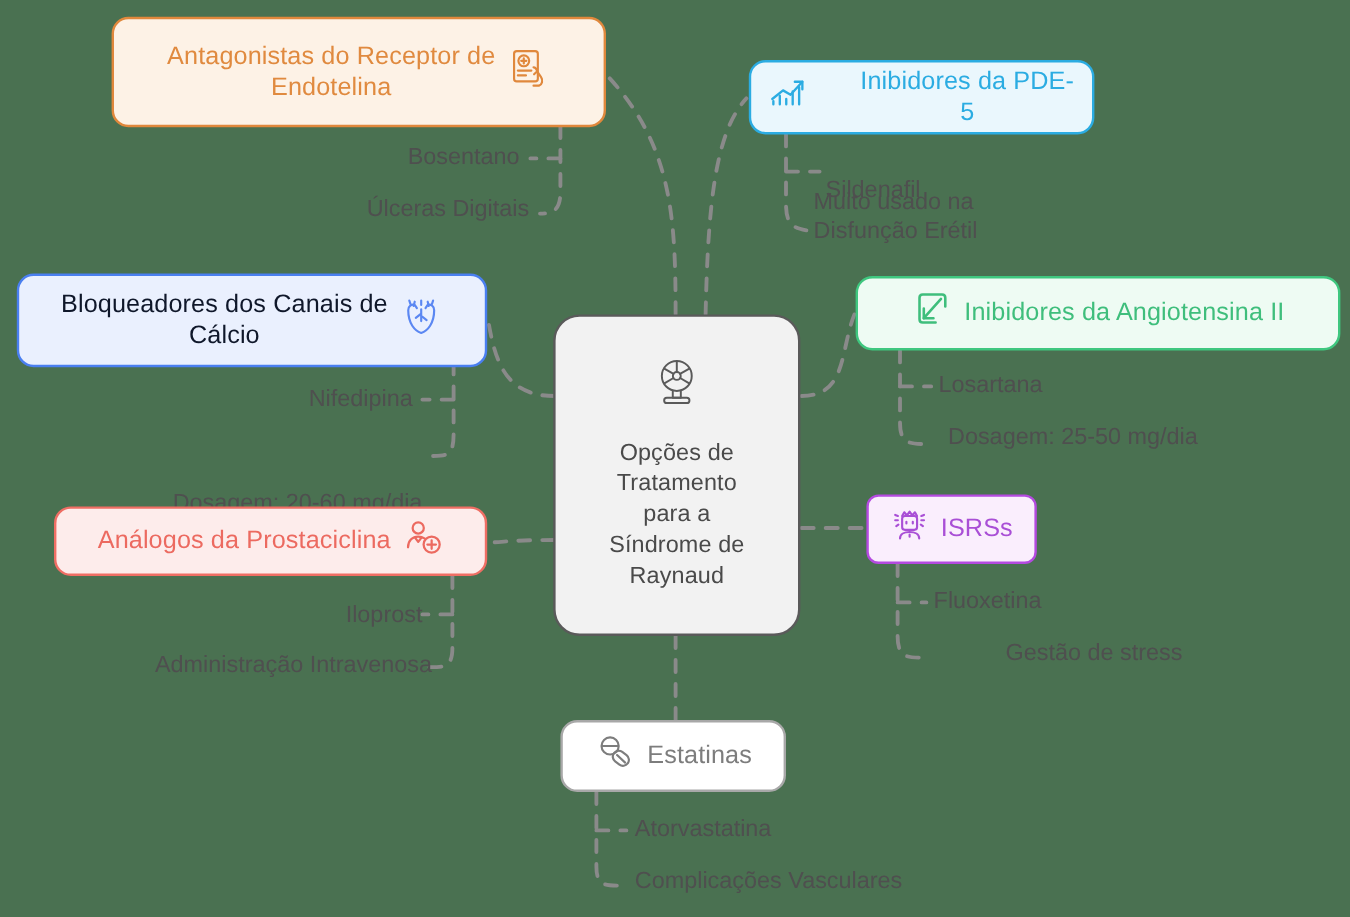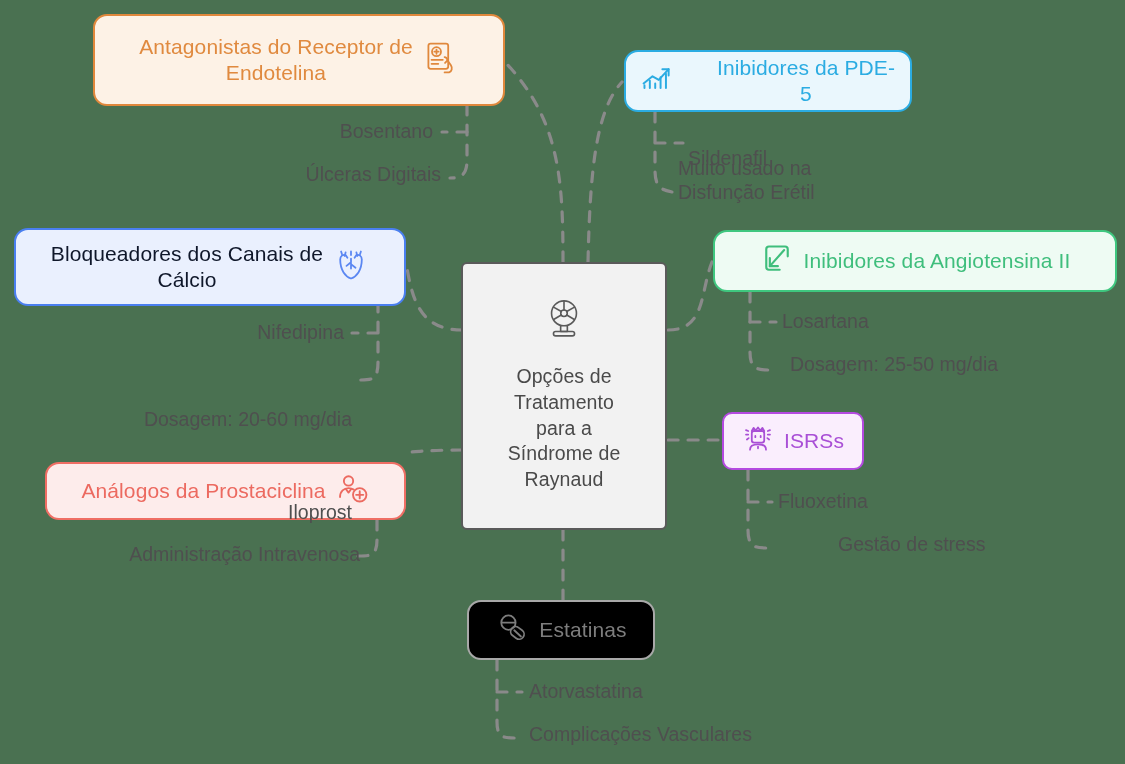--- a/index.html
+++ b/index.html
@@ -52,21 +52,21 @@
   }
   .node .icon {
     flex: 0 0 auto;
     display: block;
   }
 
   
   #center-node {
     flex-direction: column;
     gap: 16px;
-    border-radius: 6px;
+    border-radius: 22px;
     padding: 18px 14px 20px;
   }
   #center-node .label {
     font-size: 19.5px;
     line-height: 1.32;
     color: #4a4a4a;
   }
 
   
   .sublabel {
@@ -206,21 +206,21 @@
         <path d="M27 9 L11 27"></path>
         <path d="M11 18 L11 27 L20 27"></path>
       </svg>
     </span>
     <span class="label">Inibidores da Angiotensina II</span>
   </div>
   <div class="sublabel right" style="left:782px; top:310px;">Losartana</div>
   <div class="sublabel right" style="left:790px; top:353px;">Dosagem: 25-50 mg/dia</div>
 
   <div class="node" style="left:45px; top:422px; width:361px; height:58px;
-              border-color:#ef6e64; background:#fdeceb; color:#ec6a60;margin-top:40px;">
+              border-color:#ef6e64; background:#fdeceb; color:#ec6a60;">
     <span class="label">Análogos da Prostaciclina</span>
     <span class="icon">
       <svg width="34" height="34" viewBox="0 0 38 38" fill="none" stroke="#ec6a60" stroke-width="2.1" stroke-linecap="round" stroke-linejoin="round">
         <circle cx="14" cy="10" r="5.2"></circle>
         <path d="M4.5 28 C4.5 21.5 9 18 14 18 C16.2 18 18.2 18.6 19.8 19.7"></path>
         <path d="M11 19 L14 23 L17 19"></path>
         <circle cx="26.5" cy="25.5" r="7.5"></circle>
         <path d="M26.5 21.5 L26.5 29.5 M22.5 25.5 L30.5 25.5"></path>
       </svg>
     </span>
@@ -240,21 +240,21 @@
         <path d="M7 9 L4.5 8 M7 13 L4.5 13 M7.5 17 L5.5 18.5"></path>
         <path d="M29 9 L31.5 8 M29 13 L31.5 13 M28.5 17 L30.5 18.5"></path>
       </svg>
     </span>
     <span class="label">ISRSs</span>
   </div>
   <div class="sublabel right" style="left:778px; top:490px;">Fluoxetina</div>
   <div class="sublabel right" style="left:838px; top:533px;">Gestão de stress</div>
 
   <div class="node" style="left:467px; top:600px; width:188px; height:60px;
-              border-color:#a8a8a8; background:#000000; color:#7d7d7d;text-align:center;">
+              border-color:#a8a8a8; background:#ffffff; color:#7d7d7d;text-align:center;">
     <span class="icon">
       <svg width="34" height="34" viewBox="0 0 38 38" fill="none" stroke="#7d7d7d" stroke-width="2" stroke-linecap="round" stroke-linejoin="round">
         <circle cx="15" cy="13" r="8"></circle>
         <path d="M7.6 13 L22.4 13"></path>
         <rect x="17" y="19" width="16" height="11" rx="5.5" transform="rotate(37 25 24.5)"></rect>
         <path d="M21.5 21.5 L29 28.5"></path>
       </svg>
     </span>
     <span class="label">Estatinas</span>
   </div>

